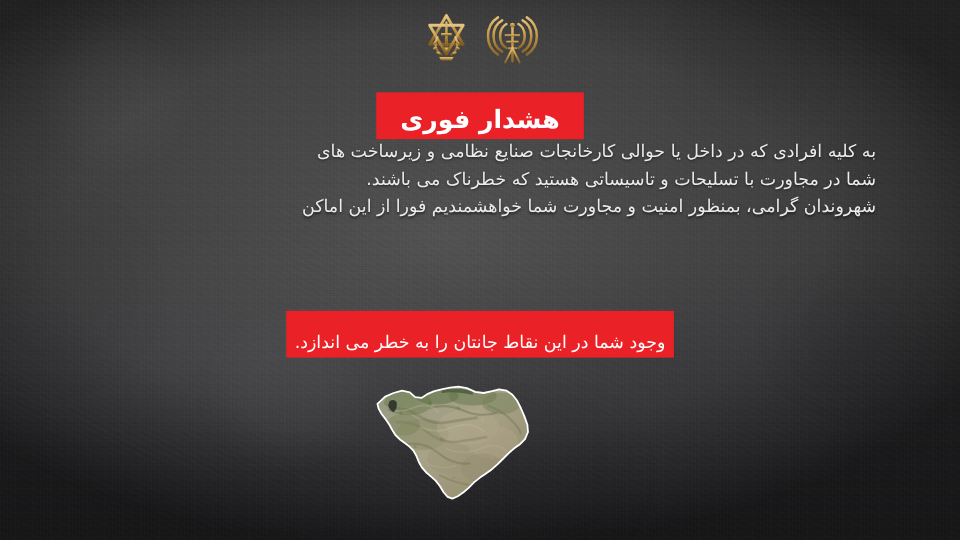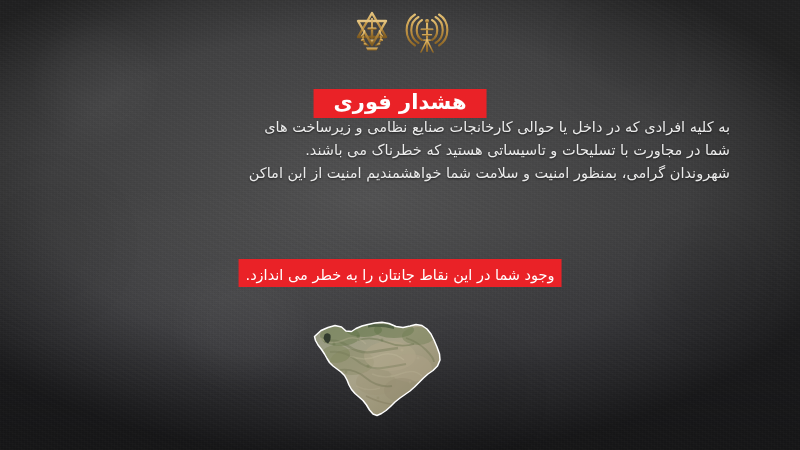--- a/index.html
+++ b/index.html
@@ -57,25 +57,25 @@
     flex-direction: row;
     align-items: center;
     justify-content: center;
     gap: 12px;
   }
   .emblem { display: block; }
 
   
   #headline-banner {
     position: absolute;
-    top: 89px;
+    top: 77px;
     left: 50%;
     transform: translateX(-50%);
     background: #ea2227;
-    padding: 3px 20px 5px 20px;
+    padding: 13px 20px 5px 20px;
     line-height: 1;
   }
   #headline-text {
     display: block;
     color: #ffffff;
     font-size: 21px;
     font-weight: bold;
     letter-spacing: 0.5px;
     text-align: center;
     direction: rtl;
@@ -109,21 +109,21 @@
     transform: translateX(-50%);
     text-align: center;
     direction: rtl;
   }
   #emphasis-text {
     display: inline-block;
     background: #ea2227;
     color: #ffffff;
     font-size: 14.5px;
     line-height: 20px;
-    padding: 6px 7px 2px 7px;
+    padding: 17px 7px 2px 7px;
     white-space: nowrap;
   }
 
   
   #map-wrap {
     position: absolute;
     left: 306px;
     top: 310px;
     width: 142px;
     height: 112px;
@@ -211,21 +211,21 @@
 
   </div>
 
   <div id="headline-banner">
     <span id="headline-text">هشدار فوری</span>
   </div>
 
   <div id="body-block">
     <span class="body-line">به  کلیه افرادی که در داخل یا حوالی کارخانجات صنایع نظامی  و زیرساخت های</span>
     <span class="body-line">شما در مجاورت با تسلیحات و تاسیساتی هستید که خطرناک می باشند.</span>
-    <span class="body-line">شهروندان گرامی، بمنظور امنیت و سلامت شما خواهشمندیم امنیت از این اماکن</span>
+    <span class="body-line">شهروندان گرامی، بمنظور امنیت و مجاورت شما خواهشمندیم فورا از این اماکن</span>
   </div>
 
   <div id="emphasis-wrap">
     <span id="emphasis-text">وجود شما در این نقاط جانتان را به خطر می اندازد.</span>
   </div>
 
   <div id="map-wrap">
     <svg width="142" height="112" viewBox="0 0 142 112" aria-hidden="true">
       <defs>
 

